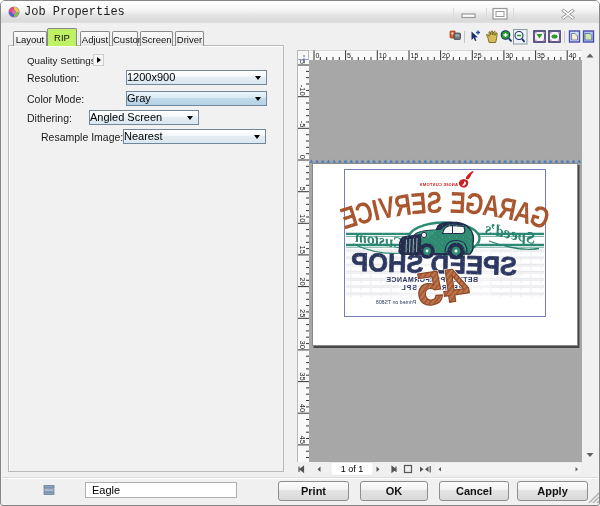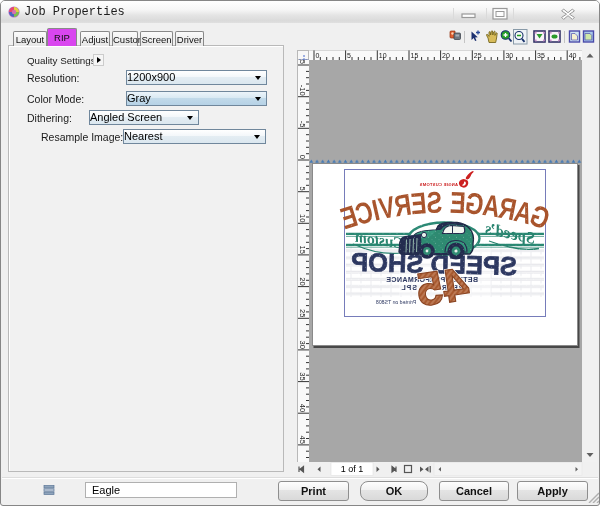--- a/index.html
+++ b/index.html
@@ -7,21 +7,21 @@
 #win { position:absolute; left:0; top:0; width:600px; height:506px;
   border:1px solid #868686; border-radius:5px 5px 3px 3px;
   background:#f0f0f0; overflow:hidden; }
 #titlebar { position:absolute; left:0; top:0; width:100%; height:22px;
   background:linear-gradient(180deg,#ffffff 0%,#f6f6f6 40%,#e4e4e4 65%,#dadada 90%,#e0e0e0 100%);font-family:Liberation Mono, monospace; }
 #titleicon { position:absolute; left:7px; top:5px; width:12px; height:12px; }
 #titletext { position:absolute; left:23px; top:4px; font-size:12px; color:#1c1c1c; }
 .tab { position:absolute; top:30px; height:15px; background:linear-gradient(#fbfbfb,#e6e6e6);
   border:1px solid #898989; border-bottom:none; border-radius:2px 2px 0 0;
   font-size:9.5px; color:#111; text-align:center; line-height:15px; z-index:3; }
-#tabRIP { top:27px; height:18px; background:#d946ef; z-index:5; line-height:17px;text-align:center; }
+#tabRIP { top:27px; height:18px; background:#bef264; z-index:5; line-height:17px;text-align:center; }
 #panel { position:absolute; left:7px; top:44px; width:276px; height:427px;
   border:1px solid #b9b9b9; background:#f1f1f1; box-shadow:1px 1px 0 #ffffff inset; z-index:1; }
 .lbl { position:absolute; font-size:10.5px; color:#1a1a1a; z-index:6; }
 .combo { position:absolute; height:15px; border:1px solid #70879c; z-index:6;
   background:linear-gradient(#ffffff,#f3f7fa 45%,#e4edf3 46%,#dbe7ef);
   font-size:11px; color:#000; line-height:13.5px; }
 .combo .arr { position:absolute; right:5px; top:5px; width:0; height:0;
   border-left:3.5px solid transparent; border-right:3.5px solid transparent; border-top:4px solid #000; }
 #rcorner { position:absolute; left:296px; top:49px; width:12px; height:10px; background:#f7f7f7; border:1px solid #b8b8b8; z-index:2;}
 #canvas { position:absolute; left:308px; top:59px; width:273px; height:402px; background:#a7a7a7; overflow:hidden; z-index:2;}
@@ -429,16 +429,16 @@
   </svg>
   <div id="footerline"></div>
 
   <svg style="position:absolute;left:42px;top:483px;z-index:3;" width="13" height="12" viewBox="0 0 13 12">
     <rect x="1" y="1.5" width="10" height="2.4" fill="#8fa4bc" stroke="#5a7596" stroke-width="0.7"></rect>
     <rect x="1" y="4.8" width="10" height="2.4" fill="#b9c6d6" stroke="#5a7596" stroke-width="0.7"></rect>
     <rect x="1" y="8.1" width="10" height="2.4" fill="#8fa4bc" stroke="#5a7596" stroke-width="0.7"></rect>
   </svg>
   <div id="eaglefield">Eagle</div>
   <div class="btn" style="left:277px;width:71px;">Print</div>
-  <div class="btn" style="left:359px;width:68px;border-radius:8px;">OK</div>
+  <div class="btn" style="left:359px;width:68px;">OK</div>
   <div class="btn" style="left:516px;width:71px;">Apply</div>
   <div class="btn" style="left:438px;width:70px;">Cancel</div>
 </div>
 
 </body></html>

